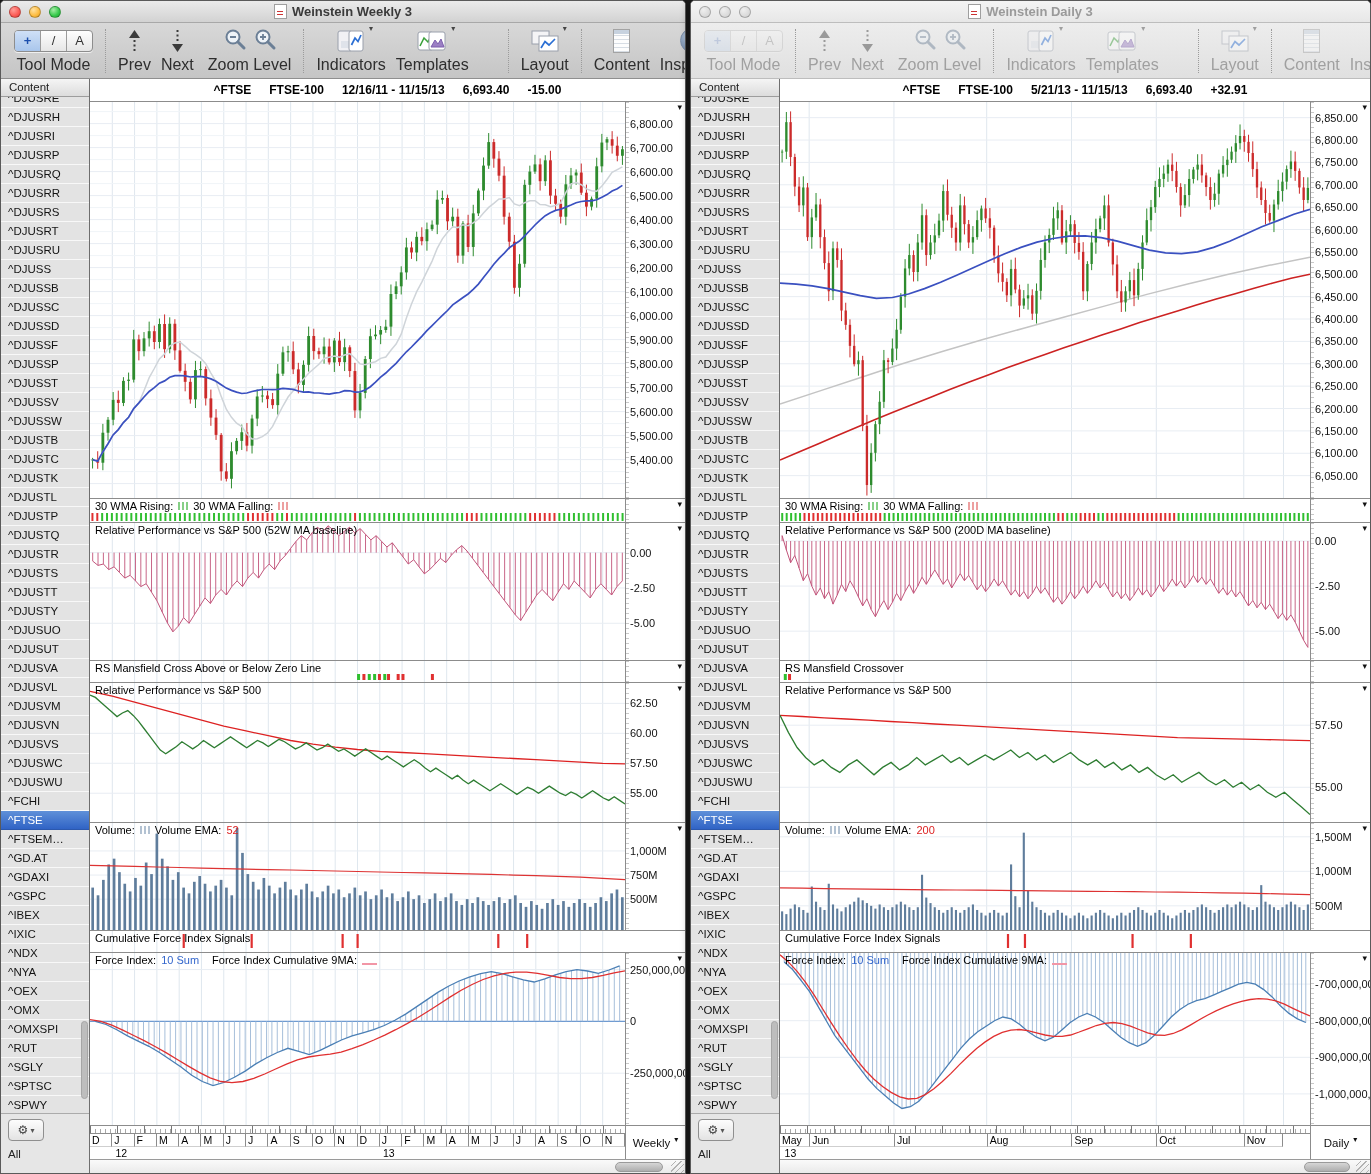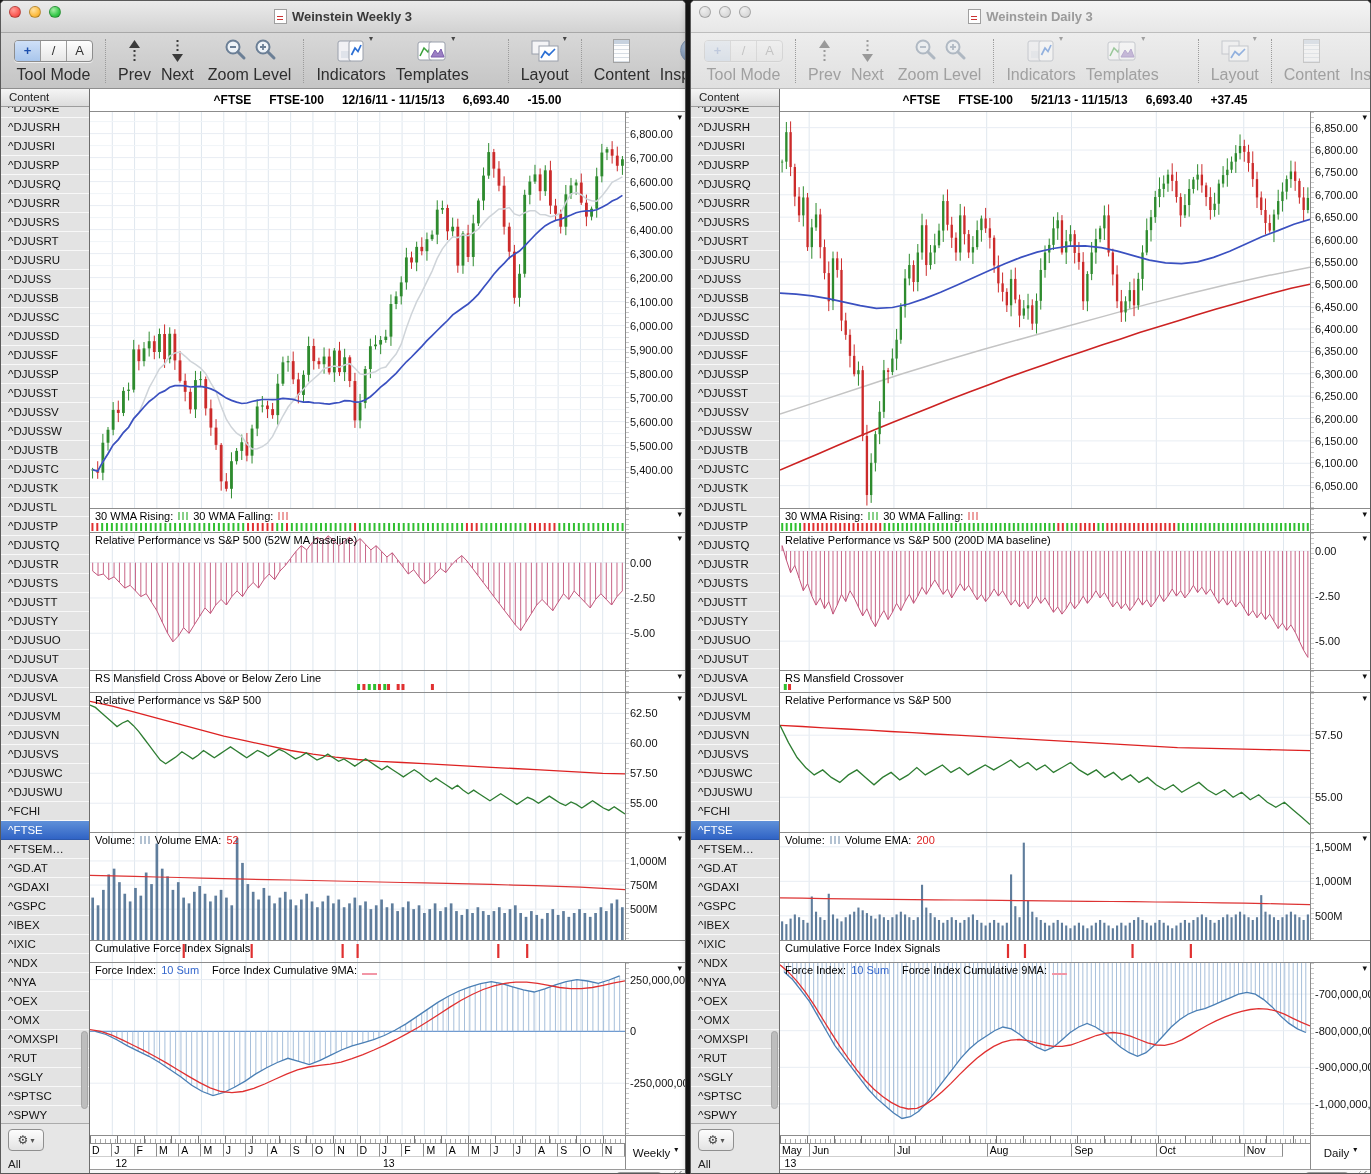--- a/index.html
+++ b/index.html
@@ -2,21 +2,21 @@
 <html><head>
 <meta charset="utf-8">
 <style>
   html,body{margin:0;padding:0;background:#1f1f1f;width:1371px;height:1174px;overflow:hidden;
     font-family:"Liberation Sans",sans-serif;-webkit-font-smoothing:antialiased;}
   .win{position:absolute;top:0;height:1174px;background:#fff;border:1px solid #5a5a5a;box-sizing:border-box;
     border-radius:5px 5px 0 0;overflow:hidden;box-shadow:0 0 10px rgba(0,0,0,.55);}
   .win.wleft{left:0;width:686px;}
   .win.wright{left:690px;width:681px;}
   
-  .tb{height:32px;background:linear-gradient(#ebebeb,#d2d2d2);border-bottom:1px solid #a8a8a8;position:relative;
+  .tb{height:22px;background:linear-gradient(#ebebeb,#d2d2d2);border-bottom:1px solid #a8a8a8;position:relative;
     display:flex;align-items:center;justify-content:center;box-sizing:border-box;}
   .inactive .tb{background:linear-gradient(#f4f4f4,#e7e7e7);border-bottom:1px solid #bdbdbd;}
   .lights{position:absolute;left:8px;top:5px;display:flex;gap:8px;}
   .lt{width:12px;height:12px;border-radius:50%;border:1px solid rgba(0,0,0,.25);box-sizing:border-box;}
   .lt.r{background:radial-gradient(circle at 35% 30%,#ff9d97,#fc5b55 60%,#d83c36);}
   .lt.y{background:radial-gradient(circle at 35% 30%,#ffe1a0,#fdbc40 60%,#d99a26);}
   .lt.g{background:radial-gradient(circle at 35% 30%,#a6eca6,#35c94a 60%,#26a136);}
   .inactive .lt{background:radial-gradient(circle at 35% 30%,#efefef,#cfcfcf);}
   .ttl{font-size:13px;font-weight:700;color:#3a3a3a;display:flex;align-items:center;gap:5px;}
   .inactive .ttl{color:#9a9a9a;}
@@ -1528,21 +1528,21 @@
           </div>
         <div class="alllbl">All</div>
       </div>
     </div>
     <div class="main">
       <div class="sym">
         <span>^FTSE</span>
           <span>FTSE-100</span>
           <span>5/21/13 - 11/15/13</span>
           <span>6,693.40</span>
-          <span>+37.45</span>
+          <span>+32.91</span>
       </div>
       <div class="panel p-price">
           <div class="plot">
             <svg width="530" height="396">
               <line x1="29.15" y1="0" x2="29.15" y2="396" stroke="#dfe7ee" stroke-width="1"></line>
               <line x1="113.95" y1="0" x2="113.95" y2="396" stroke="#dfe7ee" stroke-width="1"></line>
               <line x1="206.70000000000002" y1="0" x2="206.70000000000002" y2="396" stroke="#dfe7ee" stroke-width="1"></line>
               <line x1="291.5" y1="0" x2="291.5" y2="396" stroke="#dfe7ee" stroke-width="1"></line>
               <line x1="376.29999999999995" y1="0" x2="376.29999999999995" y2="396" stroke="#dfe7ee" stroke-width="1"></line>
               <line x1="463.75" y1="0" x2="463.75" y2="396" stroke="#dfe7ee" stroke-width="1"></line>

